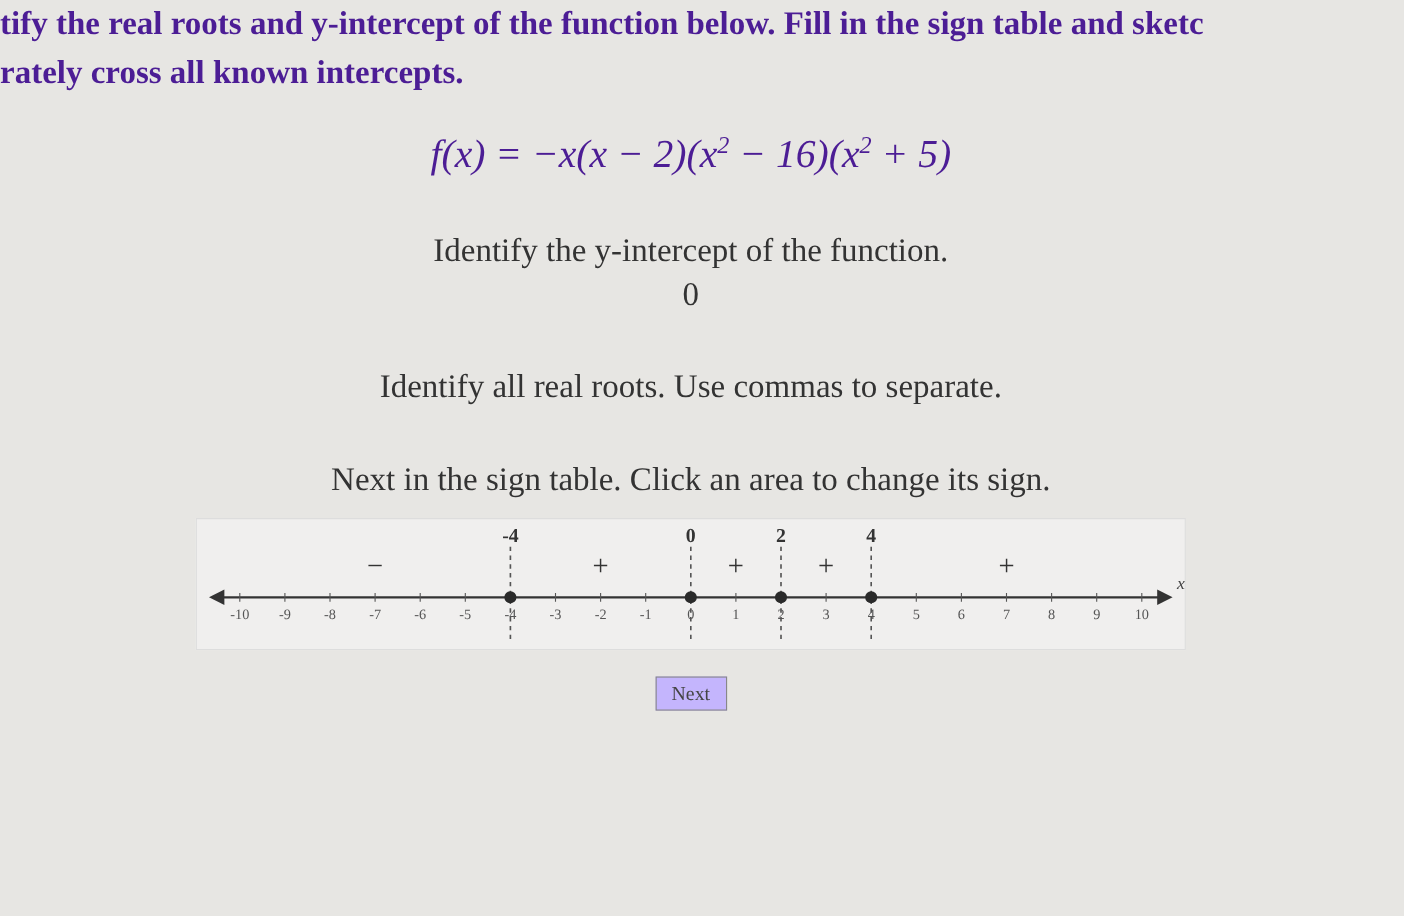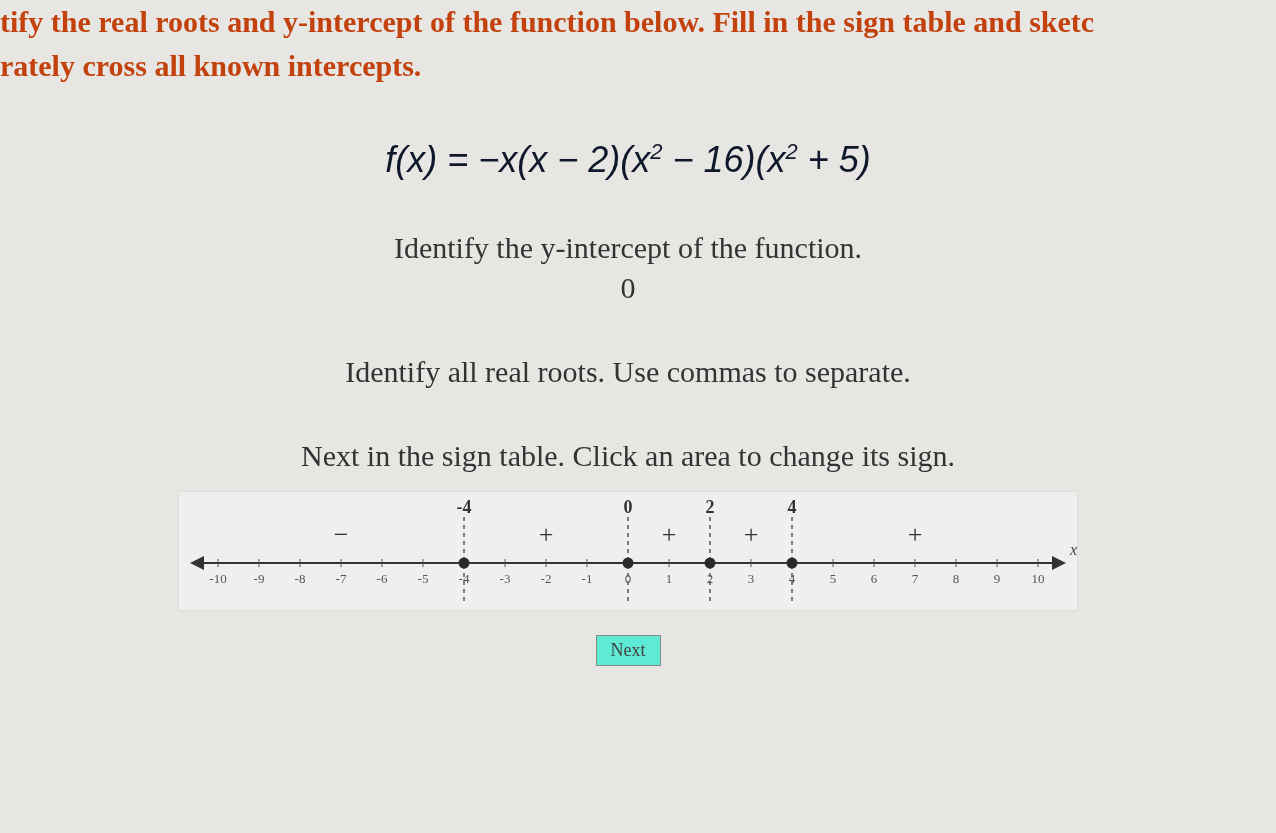--- a/index.html
+++ b/index.html
@@ -12,34 +12,34 @@
     color: #2a2a2a;
     overflow: hidden;
   }
   .page {
     padding: 0 20px 20px 0;
   }
   .intro {
     font-size: 30px;
     font-weight: bold;
     line-height: 1.45;
-    color: #c2410c;
+    color: #4c1d95;
     padding-left: 0;
   }
   .intro-line {
     white-space: nowrap;
     overflow: hidden;
   }
   .formula-wrap {
     text-align: center;
-    margin-top: 52px;
+    margin-top: 32px;
     font-size: 36px;
-    font-family: Liberation Sans, sans-serif;
+    font-family: Liberation Serif, serif;
     font-style: italic;
-    color: #0f172a;
+    color: #4c1d95;
   }
   .formula-wrap sup {
     font-size: 22px;
     vertical-align: super;
   }
   .section {
     text-align: center;
     margin-top: 50px;
   }
   .section .prompt {
@@ -67,21 +67,21 @@
     text-align: center;
     margin-top: 24px;
   }
   .next-btn {
     display: inline-block;
     border: 1px solid #888;
     padding: 4px 14px;
     font-family: Georgia, serif;
     font-size: 18px;
     color: #444;
-    background: #5eead4;
+    background: #c4b5fd;
     cursor: pointer;
   }
 </style>
 </head>
 <body>
 
 <div class="page">
 
   <div class="intro">
     <div class="intro-line">tify the real roots and y-intercept of the function below. Fill in the sign table and sketc</div>

